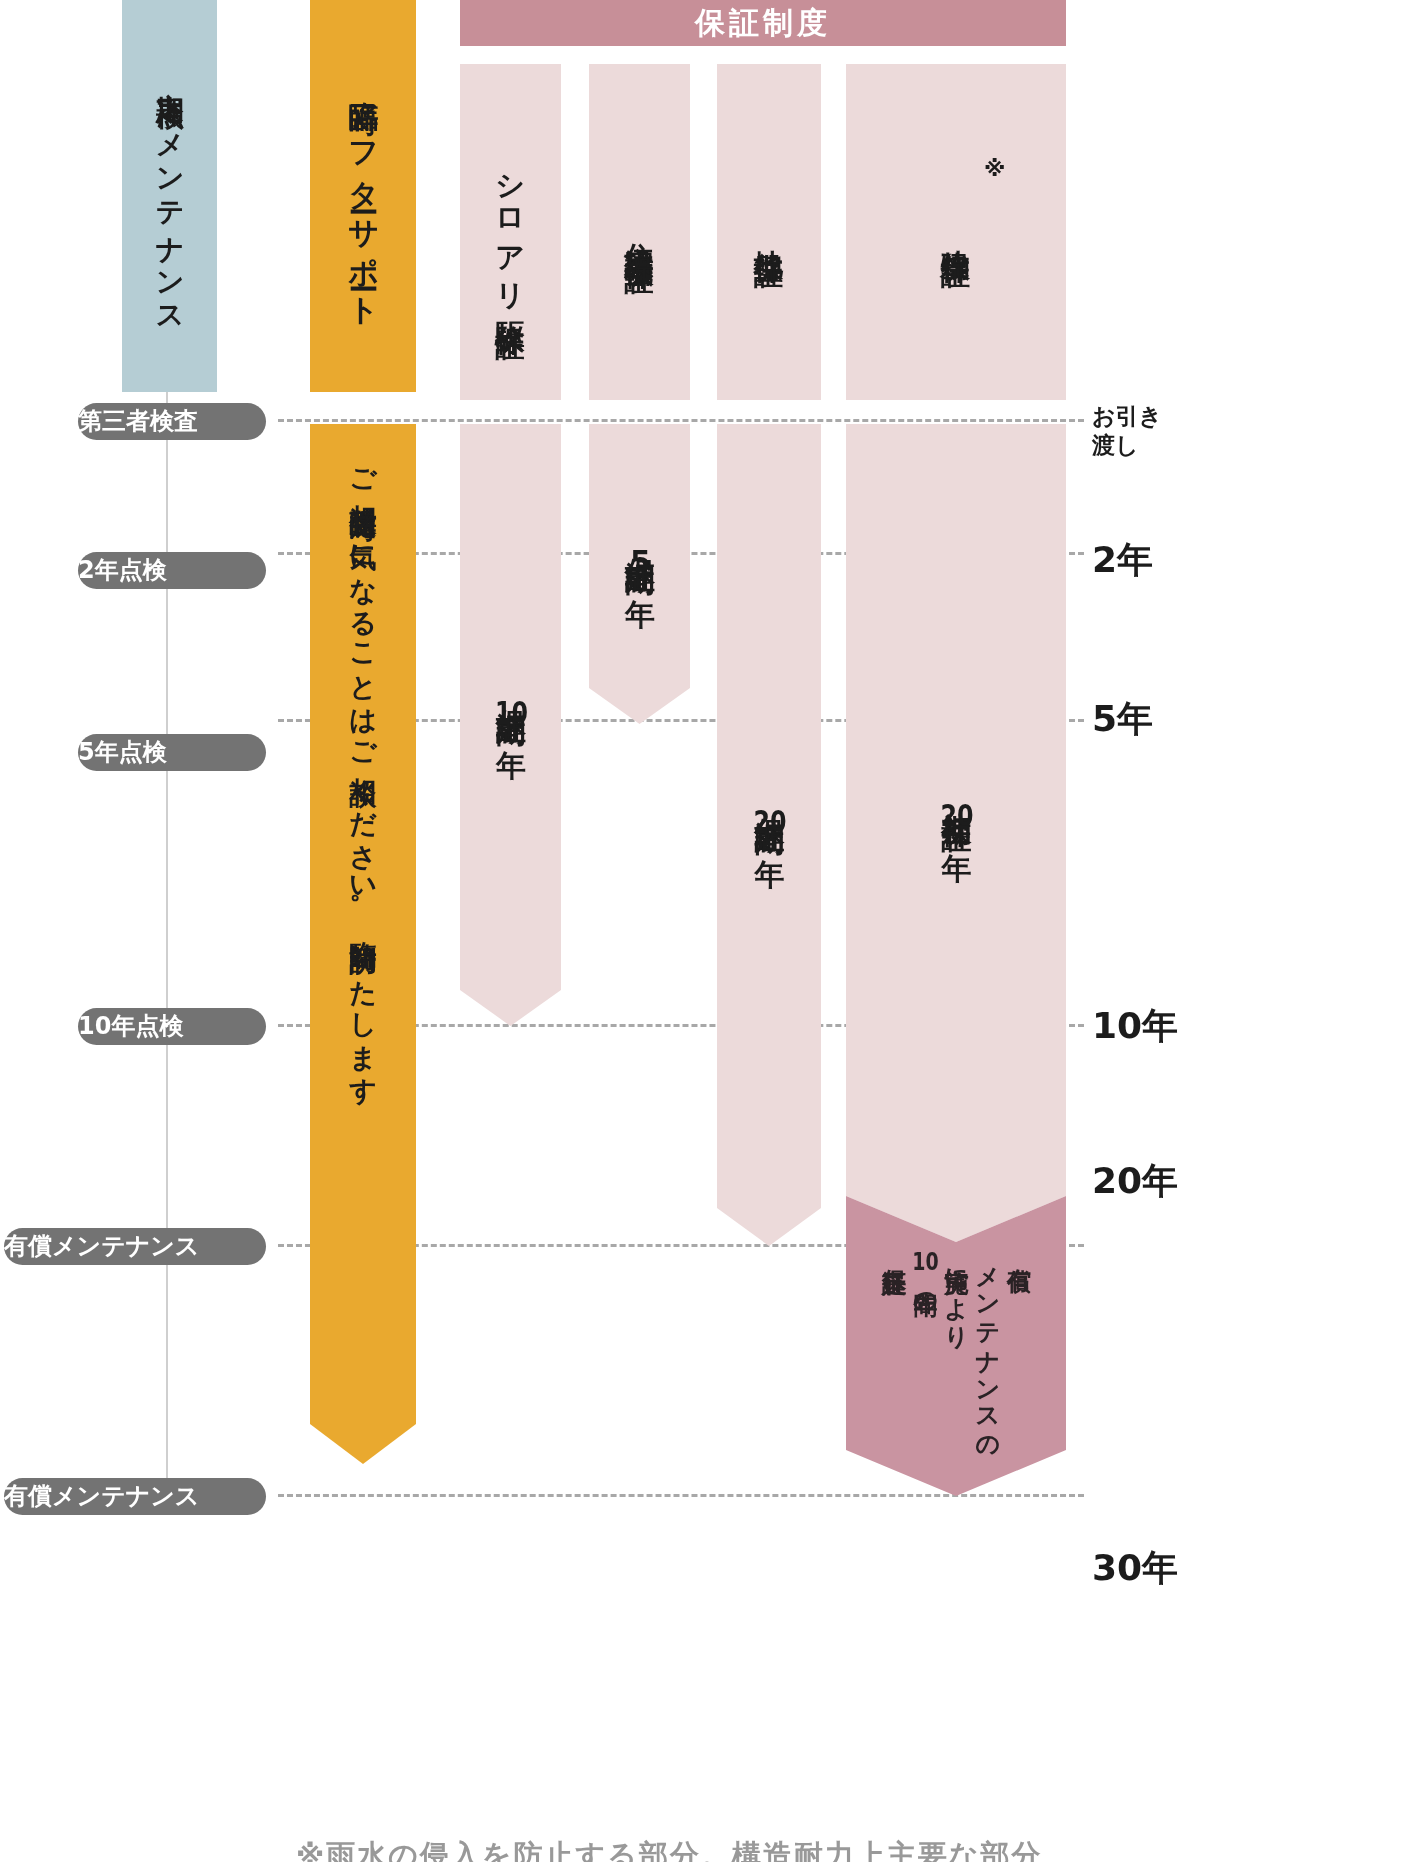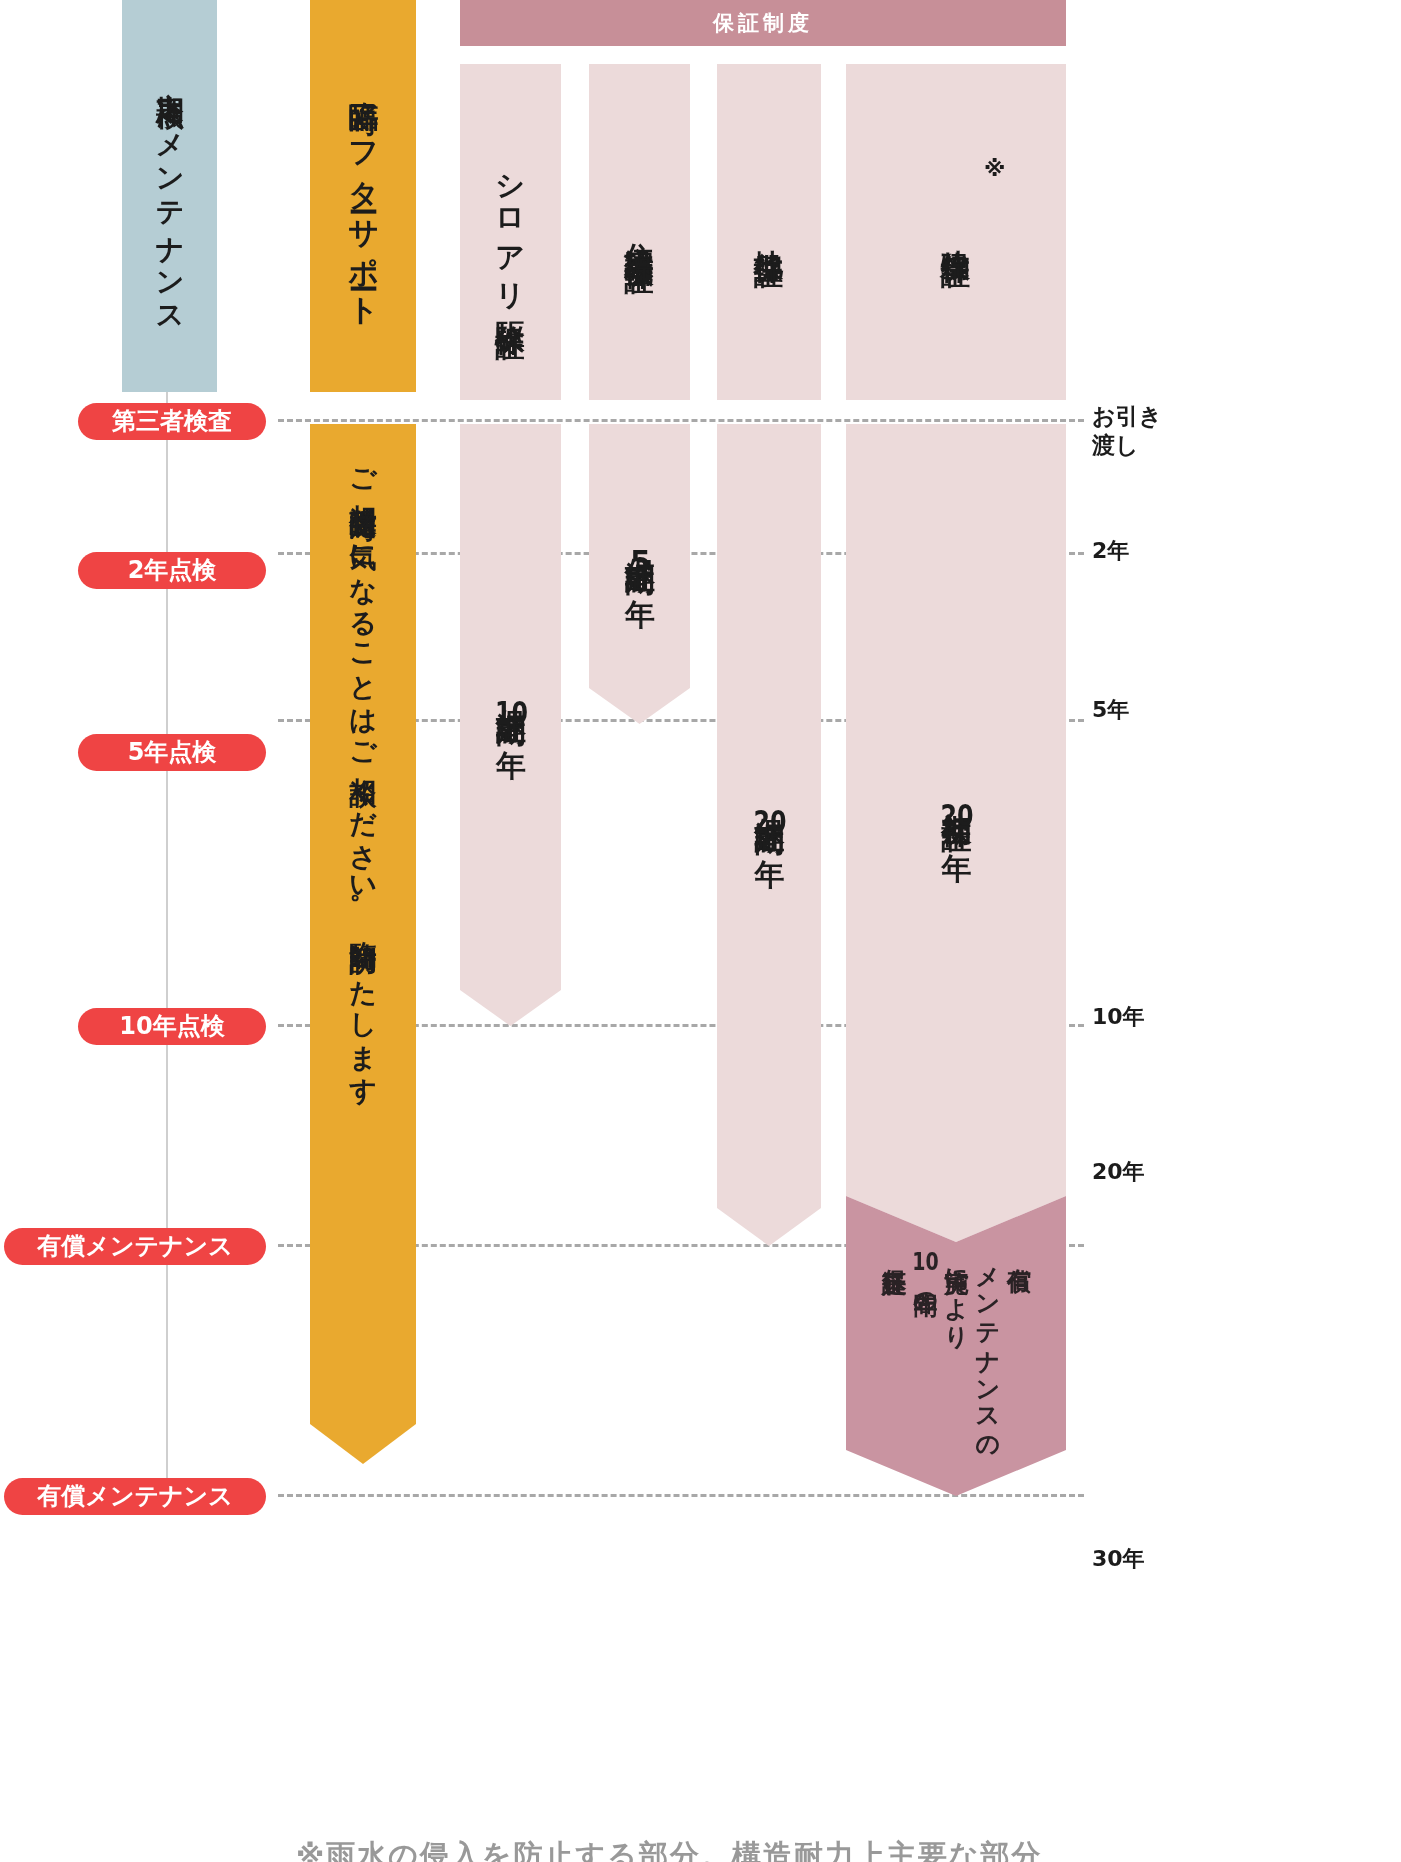--- a/index.html
+++ b/index.html
@@ -22,22 +22,22 @@
     background:#b5cdd4; display:flex; align-items:center; justify-content:center;
     z-index:2;
   }
   .m-header .vtext { font-size:28px; }
   .rail {
     position:absolute; left:166px; top:392px; width:2px; height:1105px;
     background:#cfcfcf; z-index:0;
   }
   .pill {
     position:absolute; left:78px; width:188px; height:37px;
-    background:#ef4444; border-radius:19px; color:#ffffff;
-    font-size:24px; font-weight:bold; line-height:37px; text-align:center;
+    background:#737373; border-radius:19px; color:#ffffff;
+    font-size:24px; font-weight:bold; line-height:37px; text-align:left;
     z-index:3;
   }
   .pill.wide { left:4px; width:262px; }
 
   
   .dash {
     position:absolute; left:278px; width:806px; height:0;
     border-top:3px dashed #a8a8a8; z-index:1;
   }
 
@@ -52,21 +52,21 @@
     position:absolute; left:310px; top:424px; width:106px; height:1040px;
     background:#e9a92f; z-index:2;
     clip-path:polygon(0 0, 100% 0, 100% calc(100% - 40px), 50% 100%, 0 calc(100% - 40px));
     display:flex; justify-content:center; align-items:flex-start; padding-top:26px;
   }
   .s-body .vtext { font-size:27px; letter-spacing:2px; }
 
   
   .banner {
     position:absolute; left:460px; top:0; width:606px; height:46px;
-    background:#c78f98; color:#ffffff; font-size:21px; font-weight:bold;
+    background:#c78f98; color:#ffffff; font-size:30px; font-weight:bold;
     display:flex; align-items:center; justify-content:center; letter-spacing:4px;
     z-index:2;
   }
 
   
   .w-header {
     position:absolute; top:64px; height:336px; background:#ecdada;
     display:flex; align-items:center; justify-content:center; z-index:2;
   }
   .w-header .vtext { font-size:29px; }
@@ -99,21 +99,21 @@
   .ext {
     position:absolute; left:846px; top:1196px; width:220px; height:300px;
     background:#c994a1; z-index:2;
     clip-path:polygon(0 0, 50% 46px, 100% 0, 100% calc(100% - 46px), 50% 100%, 0 calc(100% - 46px));
     display:flex; justify-content:center; align-items:flex-start; padding-top:54px;
   }
   .ext .vtext { font-size:24px; letter-spacing:1px; line-height:1.3; color:#2a2225; }
 
   
   .tlabel {
-    position:absolute; left:1092px; font-size:22px; font-weight:bold; color:#1c1c1c;
+    position:absolute; left:1092px; font-size:36px; font-weight:bold; color:#1c1c1c;
     z-index:3; line-height:1.25;
   }
   .tlabel.small { font-size:23px; }
 
   
   .footnote {
     position:absolute; left:296px; top:1836px; font-size:29px; font-weight:bold;
     color:#999999; letter-spacing:2px; z-index:2;
   }
 </style>

